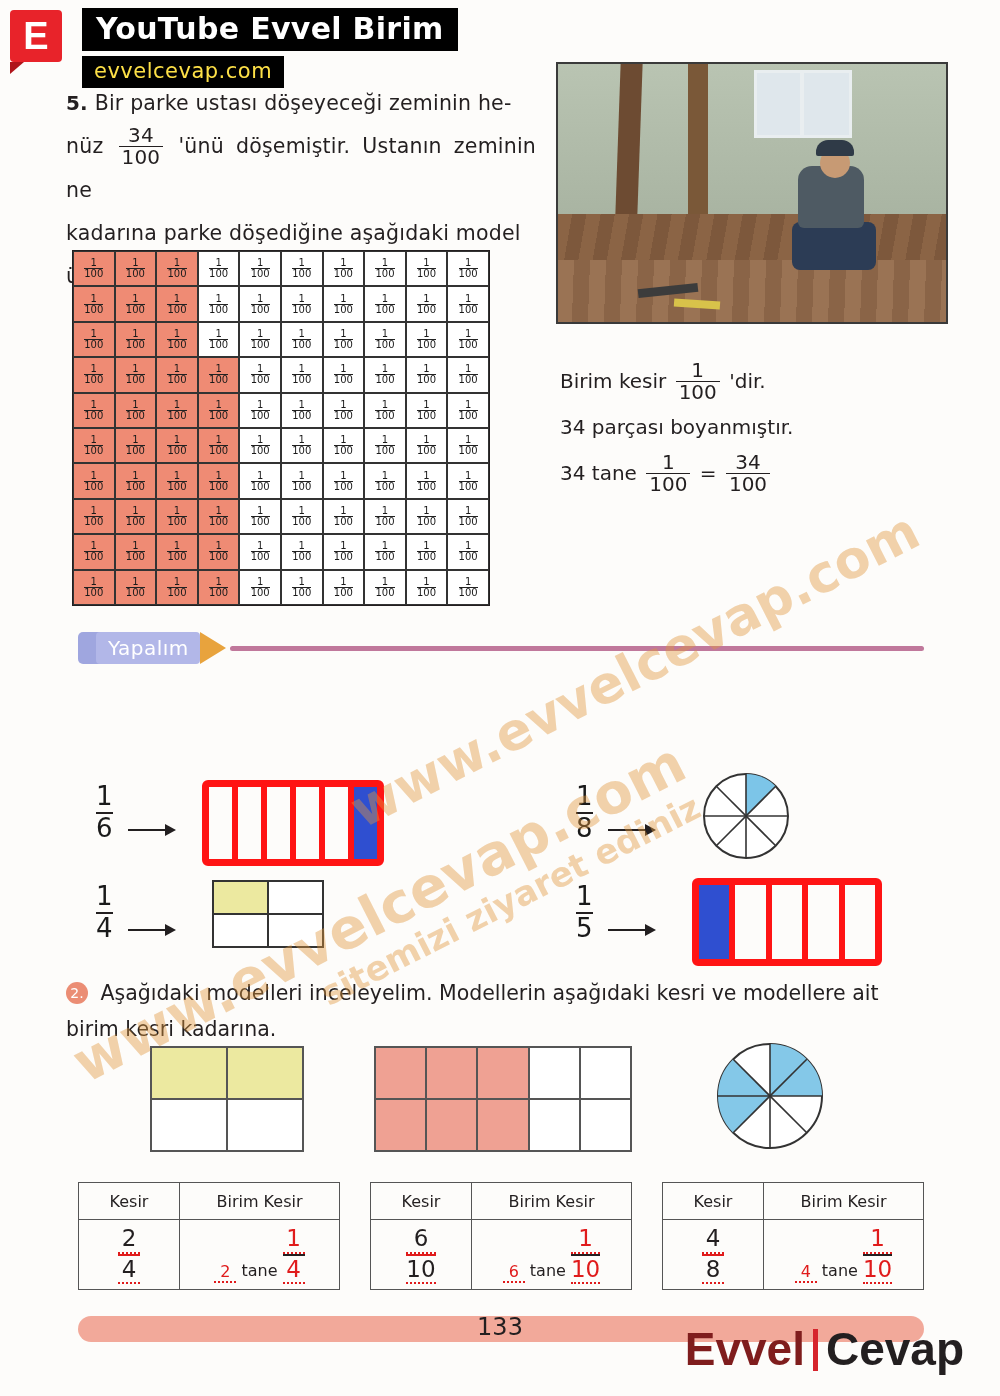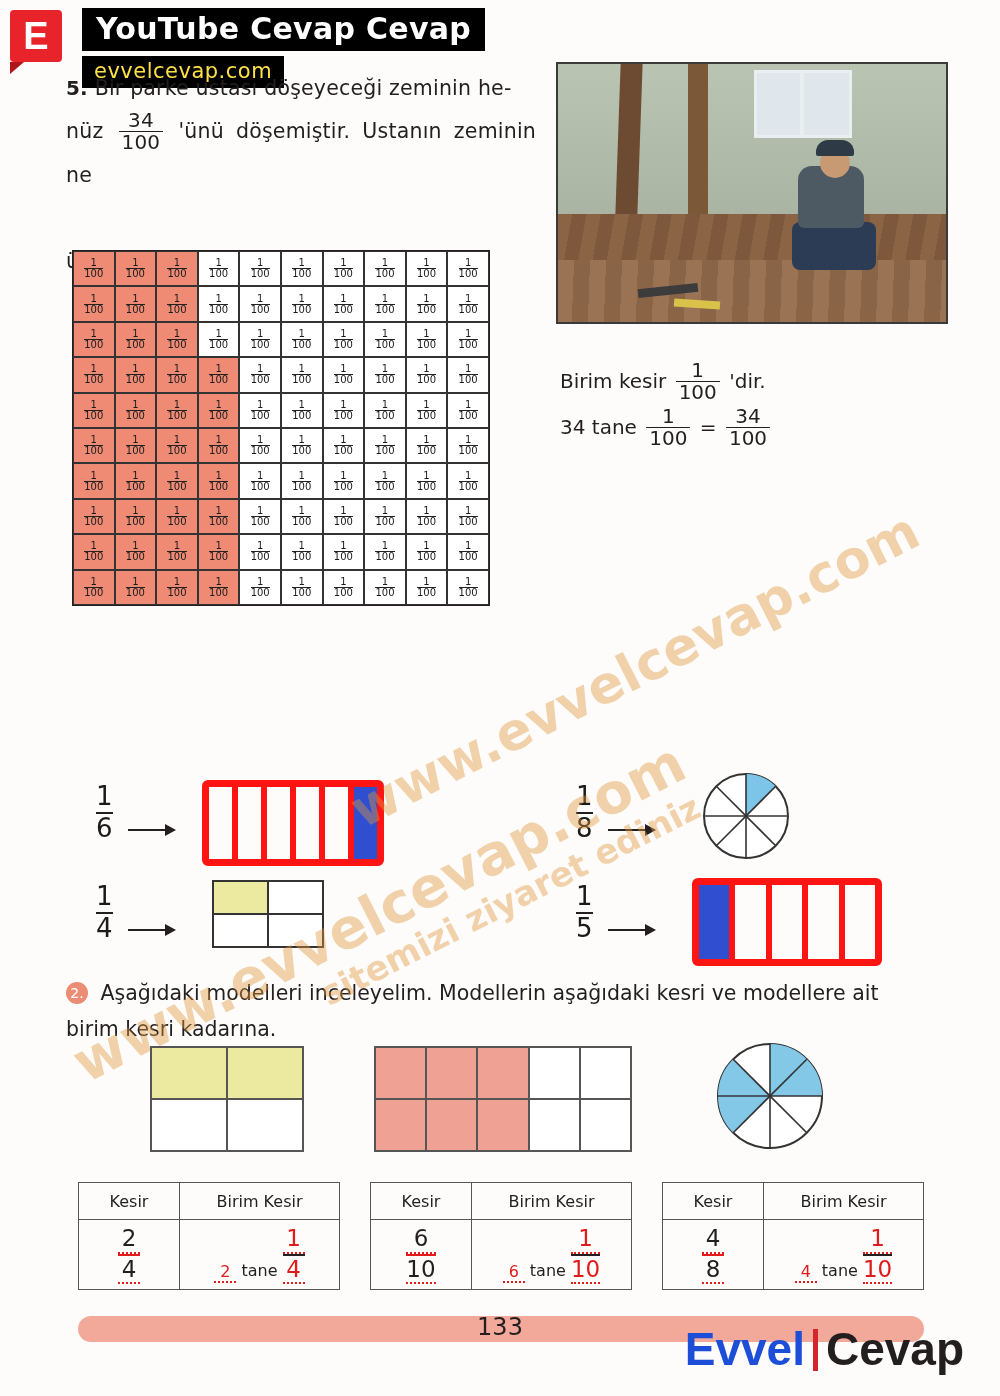--- a/index.html
+++ b/index.html
@@ -22,21 +22,21 @@
   .e-logo span{color:#fff;font-size:38px;font-weight:bold;line-height:52px;display:block;text-align:center;
     font-family:"Liberation Sans",sans-serif;}
   .e-logo:after{content:"";position:absolute;left:0;top:52px;border-left:14px solid #b0151b;
     border-bottom:12px solid transparent;}
 
   
   .txt{font-family:"DejaVu Sans",sans-serif;color:#231f20;}
   .q-num{font-size:20px;font-weight:600;}
 
   
-  #q5{position:absolute;left:66px;top:67px;width:470px;font-size:20.5px;line-height:43px;
+  #q5{position:absolute;left:66px;top:82px;width:470px;font-size:20.5px;line-height:43px;
       text-align:justify;letter-spacing:.2px;}
   .frac{display:inline-block;vertical-align:middle;text-align:center;line-height:1.05;
         margin:0 3px;position:relative;top:-1px;}
   .frac .n{display:block;font-size:20px;padding:0 3px;}
   .frac .d{display:block;font-size:20px;border-top:1.6px solid #231f20;padding:0 3px;}
 
   
   #grid{position:absolute;left:72px;top:250px;border:1.6px solid #231f20;
         display:grid;grid-template-columns:repeat(10,41.6px);grid-template-rows:repeat(10,35.4px);}
   .cell{border:1px solid #333;display:flex;align-items:center;justify-content:center;
@@ -103,52 +103,52 @@
   table.kesir td,table.kesir th{border:1.5px solid #555;font-weight:normal;
      font-family:"DejaVu Sans",sans-serif;font-size:16px;text-align:center;color:#231f20;}
   .hand{color:#e01b1b;font-family:"DejaVu Sans",sans-serif;}
   .hand .frac-big .d{border-top:2px solid #e01b1b;}
   .dots{border-bottom:2px dotted #e01b1b;display:inline-block;min-width:22px;}
 
   
   #footbar{position:absolute;left:78px;top:1316px;width:846px;height:26px;background:#f2a99a;border-radius:13px;}
   #pageno{position:absolute;left:0;top:1313px;width:1000px;text-align:center;font-size:24px;color:#231f20;}
   #evvel{position:absolute;right:36px;top:1322px;font-size:46px;font-weight:bold;font-family:"Liberation Sans",sans-serif;}
-  #evvel .a{color:#1d4ed8;}
+  #evvel .a{color:#7f1d1d;}
   #evvel .bar{display:inline-block;width:5px;height:42px;background:#d6242c;margin:0 8px -6px 8px;}
   #evvel .b{color:#231f20;}
 
   
   .wm{position:absolute;color:rgba(225,150,60,.42);font-family:"DejaVu Sans",sans-serif;
       font-weight:bold;white-space:nowrap;pointer-events:none;}
   .wm1{left:40px;top:880px;font-size:56px;transform:rotate(-27deg);}
   .wm2{left:320px;top:640px;font-size:52px;transform:rotate(-27deg);}
   .wm3{left:300px;top:880px;font-size:34px;transform:rotate(-27deg);}
 </style>
 </head>
 <body>
 
 <div class="page">
 
   <div class="e-logo">
     <span>E</span>
   </div>
-  <div class="yt-bar">YouTube Cevap Cevap</div>
+  <div class="yt-bar">YouTube Evvel Birim</div>
   <div class="yt-sub">evvelcevap.com</div>
 
   <div id="q5" class="txt">
     <span class="q-num">5.</span>
     <span>Bir parke ustası döşeyeceği zeminin he-</span><br>
     <span>nüz</span>
     <span class="frac">
       <span class="n">34</span>
       <span class="d">100</span>
     </span>
     <span>'ünü döşemiştir. Ustanın zeminin ne</span><br>
-    <br>
+    <span>kadarına parke döşediğine aşağıdaki model</span><br>
     <span>üzerinde bakalım.</span>
   </div>
 
   <div id="photo">
     <div class="ph-wall"></div>
     <div class="ph-window"></div>
     <div class="ph-beam1"></div>
     <div class="ph-beam2"></div>
     <div class="ph-floor"></div>
     <div class="ph-floor2"></div>
@@ -767,34 +767,44 @@
 
   <div id="explain" class="txt">
     <div>
       <span>Birim kesir</span>
       <span class="frac">
         <span class="n">1</span>
         <span class="d">100</span>
       </span>
       <span>'dir.</span>
     </div>
+    <div>34 parçası boyanmıştır.</div>
     <div>
       <span>34 tane</span>
       <span class="frac">
         <span class="n">1</span>
         <span class="d">100</span>
       </span>
       <span>=</span>
       <span class="frac">
         <span class="n">34</span>
         <span class="d">100</span>
       </span>
     </div>
   </div>
 
+  <div id="yapalim">
+    <div class="pencil">
+      <div class="eraser"></div>
+        <div class="body"></div>
+        <div class="tip"></div>
+      <div class="lbl">Yapalım</div>
+    </div>
+    <div class="rule"></div>
+  </div>
 
 
   <div style="position:absolute;left:96px;top:782px">
     <span class="frac-big"><span class="n">1</span><span class="d">6</span></span>
     <span class="arrow"></span>
   </div>
   <div style="position:absolute;left:576px;top:782px">
     <span class="frac-big"><span class="n">1</span><span class="d">8</span></span>
     <span class="arrow"></span>
   </div>

